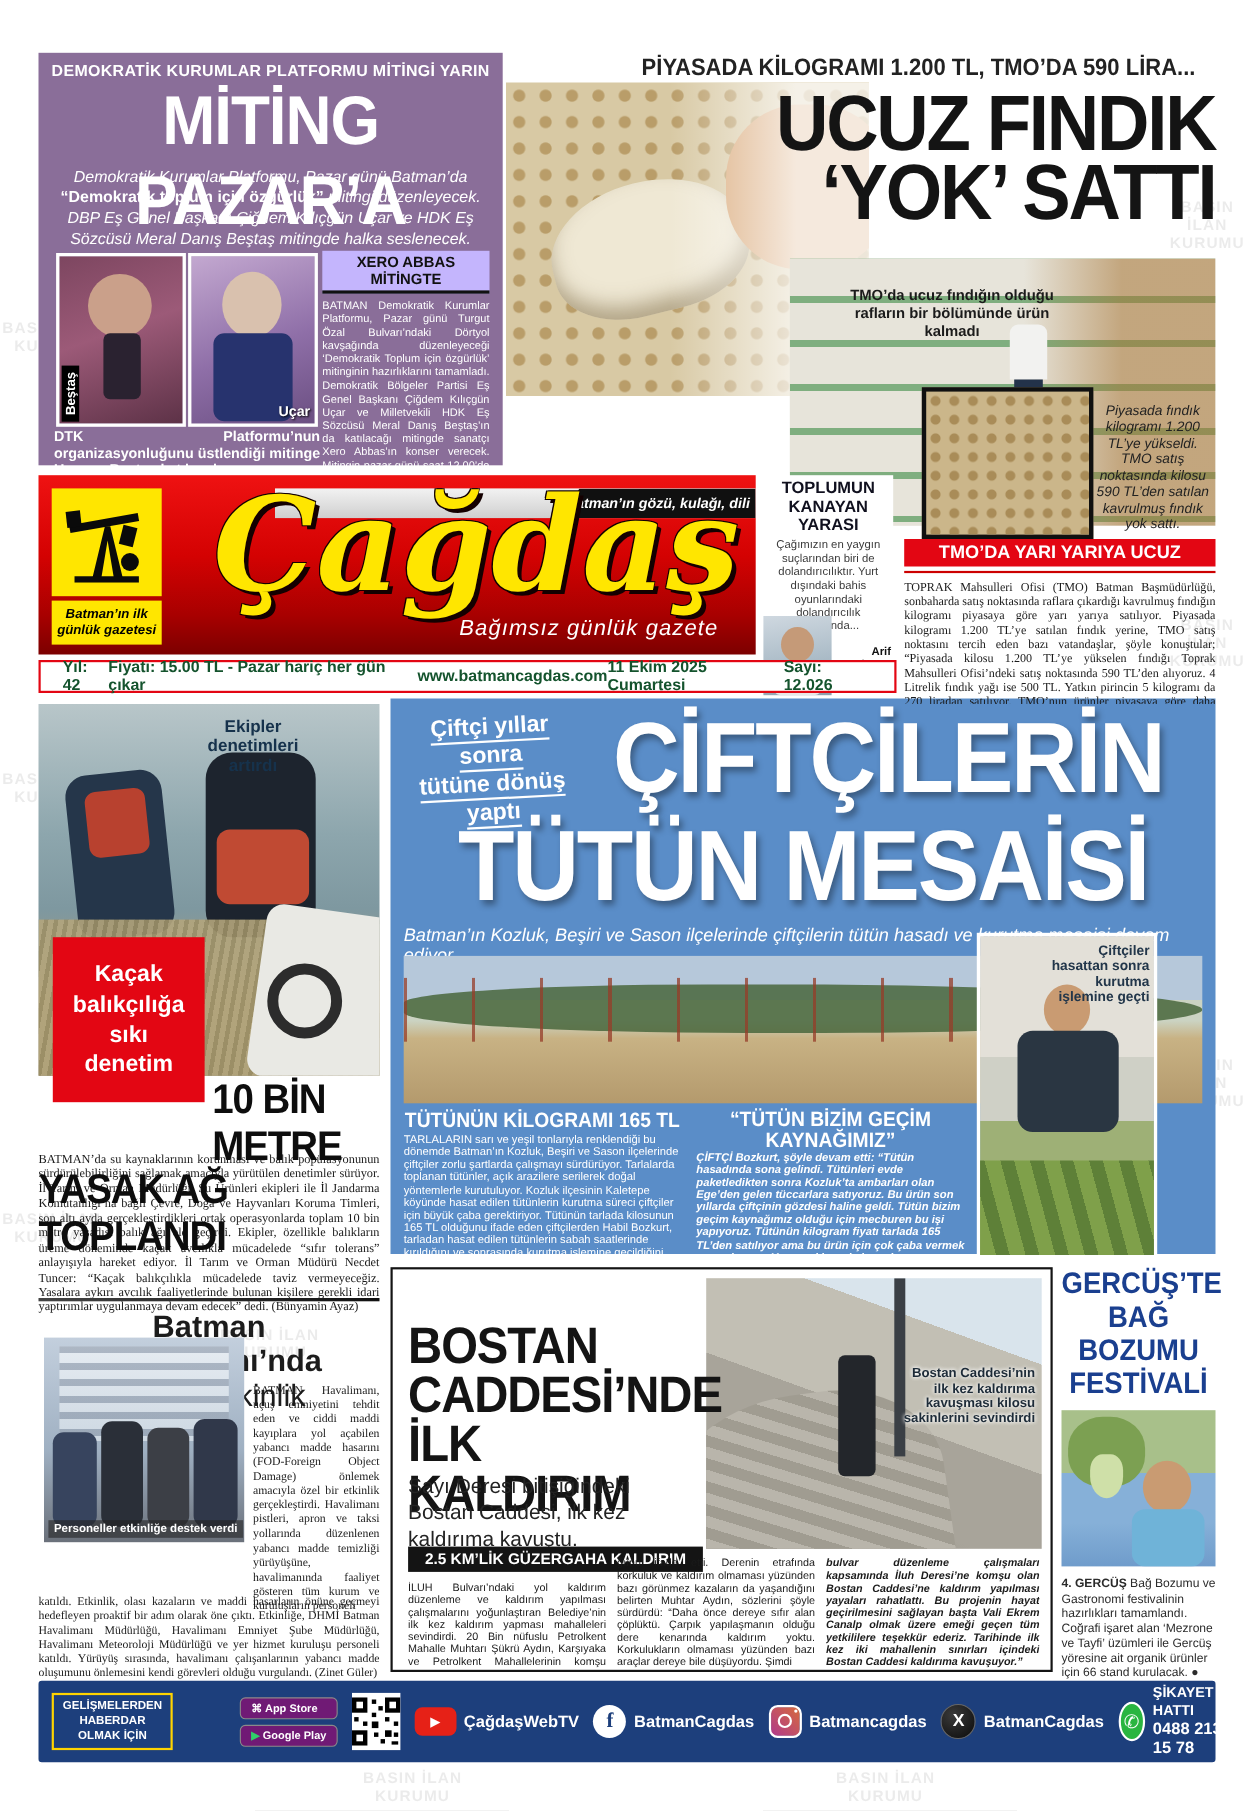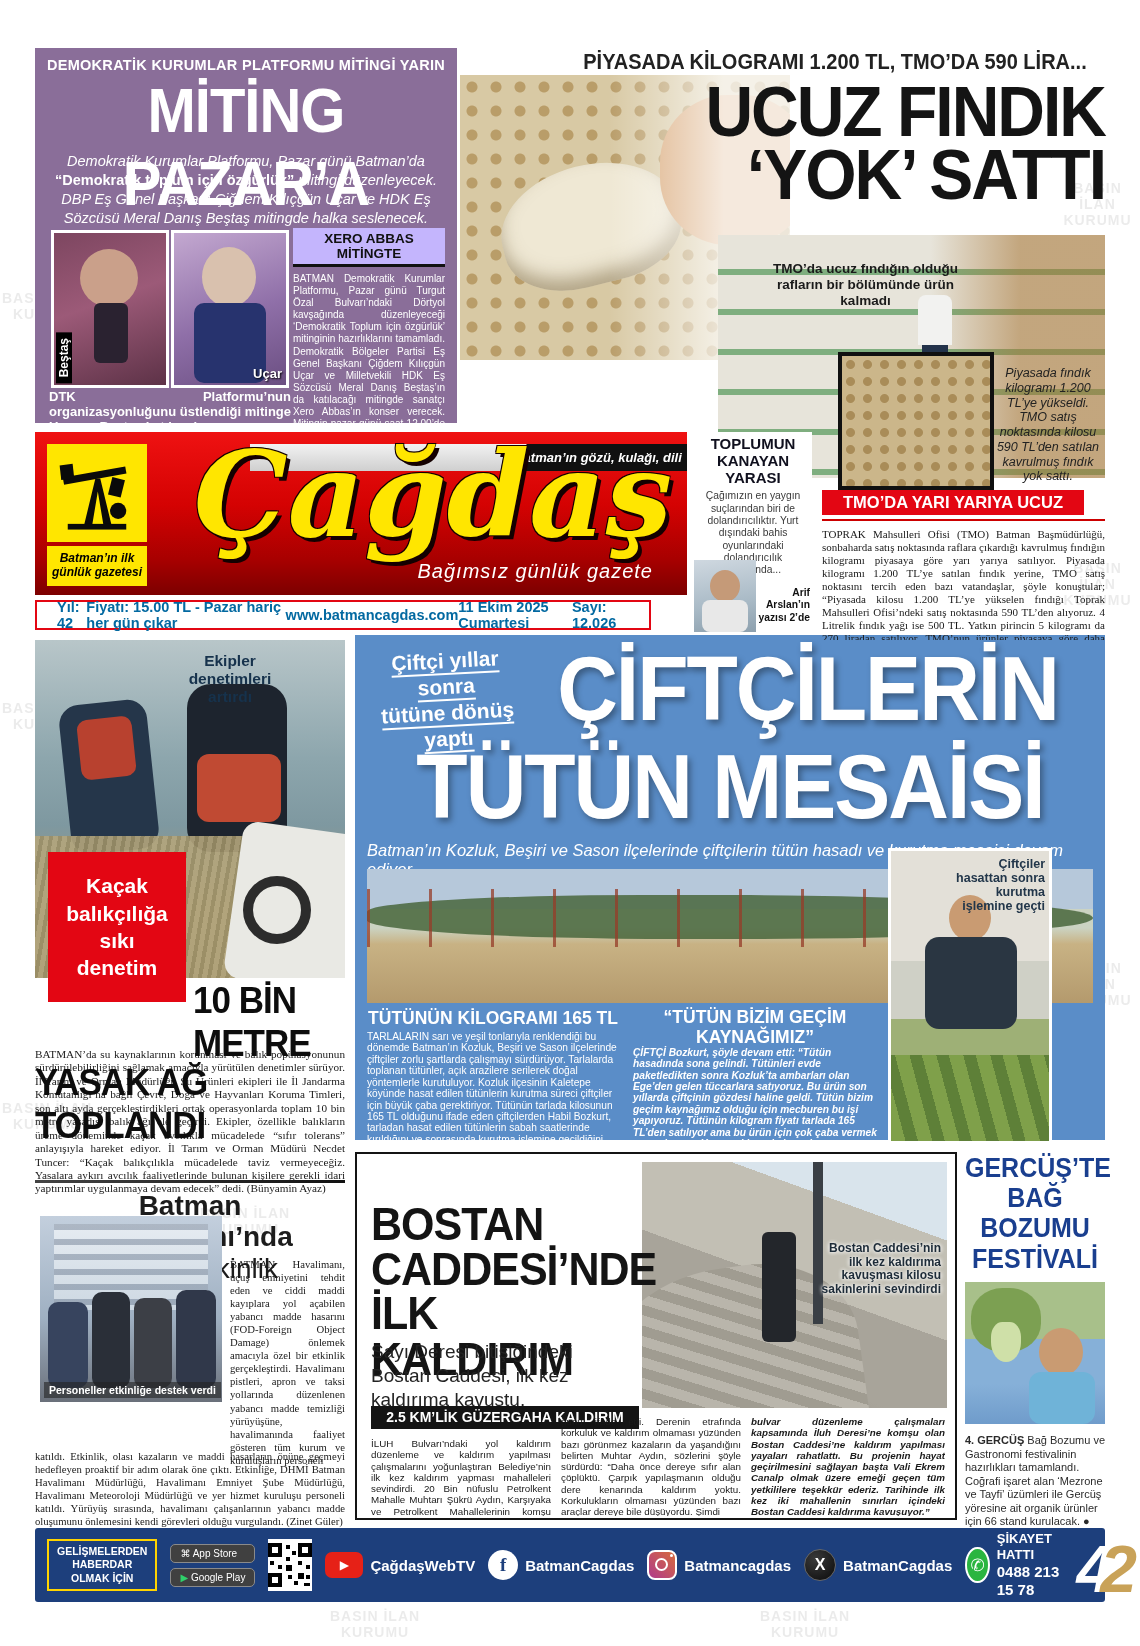--- a/index.html
+++ b/index.html
@@ -12,22 +12,22 @@
   .cond{transform:scaleY(1.08);transform-origin:top center;}
   .wm{position:absolute;z-index:1;color:#6a6a6a;opacity:.13;font-weight:bold;font-size:14px;
       text-align:center;white-space:pre-line;letter-spacing:1px;pointer-events:none;}
   .z2{z-index:2;} .z3{z-index:3;} .z4{z-index:4;} .z5{z-index:5;}
   
   .masthead{background:linear-gradient(180deg,#ef1212 0%,#d40202 45%,#a80000 78%,#7c0000 100%);}
   .cagdas-title{font-family:"DejaVu Serif",serif;font-style:italic;font-weight:bold;color:#ffe600;
       text-shadow:4px 4px 0 #140000,-1px -1px 0 #140000,1px -1px 0 #140000,-1px 1px 0 #140000;}
   
   .footer{background:#1d3f7c;border-radius:3px;display:flex;align-items:center;gap:13px;padding:0 12px;}
-  .badge{background:#404040;border:1px solid #8a8a8a;border-radius:5px;color:#fff;font-size:10px;
-         font-weight:normal;padding:3px 9px;white-space:nowrap;}
+  .badge{background:#701a75;border:1px solid #8a8a8a;border-radius:5px;color:#fff;font-size:10px;
+         font-weight:bold;padding:3px 9px;white-space:nowrap;margin-left:48px;}
   .social{display:flex;align-items:center;gap:7px;}
   .social .lbl{color:#fff;font-weight:800;font-size:15px;}
   .circle{border-radius:50%;display:flex;align-items:center;justify-content:center;}
 </style>
 </head>
 <body>
 
 <div class="page">
 
   <div class="wm pre" style="left:2px;top:290px;">BASIN İLAN
@@ -93,21 +93,21 @@
     <div class="abs" style="inset:0;background:repeating-linear-gradient(180deg,transparent 0 34px,#7fae7f 34px 40px);"></div>
     <div class="abs" style="inset:0;background:linear-gradient(90deg,transparent 55%,rgba(165,115,50,.55) 78%);"></div>
     <div class="abs" style="left:200px;top:60px;width:34px;height:50px;background:#f2f2f0;border-radius:8px 8px 0 0;"></div>
     <div class="abs" style="left:204px;top:110px;width:26px;height:60px;background:#23324a;"></div>
     <div class="abs" style="left:40px;top:26px;width:215px;text-align:center;font-weight:bold;font-size:13.5px;color:#1b1b1b;line-height:1.2;">TMO’da ucuz fındığın olduğu rafların bir bölümünde ürün kalmadı</div>
   </div>
   <div class="ph z4" style="left:838px;top:352px;width:148px;height:130px;border:4px solid #101010;background:#cbb68a;">
     <div class="abs" style="inset:0;background-image:radial-gradient(circle,#a98c58 4px,transparent 5px);background-size:17px 17px;"></div>
   </div>
   <div class="abs z3" style="left:993px;top:366px;width:110px;text-align:center;font-style:italic;font-size:12.5px;color:#222;line-height:1.18;">Piyasada fındık kilogramı 1.200 TL’ye yükseldi. TMO satış noktasında kilosu 590 TL’den satılan kavrulmuş fındık yok sattı.</div>
-  <div class="abs z3" style="left:822px;top:490px;width:262px;height:25px;background:#e30613;color:#fff;font-weight:900;font-size:16.5px;text-align:center;line-height:25px;">TMO’DA YARI YARIYA UCUZ</div>
+  <div class="abs z3" style="left:822px;top:490px;width:283px;height:25px;background:#e30613;color:#fff;font-weight:900;font-size:16.5px;text-align:center;line-height:25px;">TMO’DA YARI YARIYA UCUZ</div>
   <div class="abs z3" style="left:822px;top:519px;width:283px;height:2px;background:#c00;"></div>
   <div class="abs z3 ser" style="left:822px;top:528px;width:283px;height:112px;font-size:11px;line-height:1.18;overflow:hidden;">TOPRAK Mahsulleri Ofisi (TMO) Batman Başmüdürlüğü, sonbaharda satış noktasında raflara çıkardığı kavrulmuş fındığın kilogramı piyasaya göre yarı yarıya satılıyor. Piyasada kilogramı 1.200 TL’ye satılan fındık yerine, TMO satış noktasını tercih eden bazı vatandaşlar, şöyle konuştular; “Piyasada kilosu 1.200 TL’ye yükselen fındığı Toprak Mahsulleri Ofisi’ndeki satış noktasında 590 TL’den alıyoruz. 4 Litrelik fındık yağı ise 500 TL. Yatkın pirincin 5 kilogramı da 270 liradan satılıyor. TMO’nun ürünler piyasaya göre daha uygun. Bu nedenle TMO satış noktalarını tercih ediyoruz.” (Zinet Güler)</div>
 
   <div class="abs z2 masthead" style="left:35px;top:432px;width:652px;height:163px;">
     <div class="abs" style="left:215px;top:12px;width:437px;height:27px;background:linear-gradient(#f2f2f2,#cfcfcf);"></div>
     <div class="abs" style="right:0;top:12px;width:178px;height:27px;background:#101010;clip-path:polygon(10% 0,100% 0,100% 100%,0 100%);color:#fff;font-weight:bold;font-style:italic;font-size:13px;text-align:center;line-height:27px;">Batman’ın gözü, kulağı, dili</div>
     <div class="abs" style="left:12px;top:12px;width:100px;height:98px;background:#ffe600;display:flex;align-items:center;justify-content:center;">
       <svg width="82" height="78" viewBox="0 0 100 96">
         <g fill="#0a0a0a">
           <polygon points="34,88 48,30 54,30 68,88 58,88 51,46 44,88"></polygon>
@@ -131,21 +131,21 @@
 YARASI</div>
     <div style="margin-top:4px;padding:0 2px;text-align:center;font-size:10.3px;color:#3a3a3a;line-height:1.2;">Çağımızın en yaygın suçlarından biri de dolandırıcılıktır. Yurt dışındaki bahis oyunlarındaki dolandırıcılık suçlarında...</div>
     <div class="ph" style="left:0;bottom:0;width:62px;height:72px;background:linear-gradient(170deg,#cfd8e0 0%,#a9bac6 60%,#8da0ae 100%);">
       <div class="abs" style="left:16px;top:10px;width:30px;height:32px;border-radius:50%;background:#c59a78;"></div>
       <div class="abs" style="left:8px;top:40px;width:46px;height:32px;border-radius:8px;background:#e8e8e8;"></div>
     </div>
     <div class="abs pre" style="right:2px;bottom:8px;width:54px;text-align:right;font-weight:bold;font-size:10.3px;color:#111;line-height:1.2;">Arif Arslan’ın
 yazısı 2’de</div>
   </div>
 
-  <div class="abs z2" style="left:35px;top:600px;width:616px;height:30px;border:2px solid #e30613;background:#fff;display:flex;align-items:center;justify-content:space-between;padding:0 20px;box-sizing:border-box;font-weight:bold;font-size:14.5px;color:#0369a1;">
+  <div class="abs z2" style="left:35px;top:600px;width:780px;height:30px;border:2px solid #e30613;background:#fff;display:flex;align-items:center;justify-content:space-between;padding:0 20px;box-sizing:border-box;font-weight:bold;font-size:14.5px;color:#14532d;">
     <span>Yıl: 42</span>
     <span>
       <span>Fiyatı: 15.00 TL</span>
       <span>-</span>
       <span>Pazar hariç her gün çıkar</span>
     </span>
     <span>www.batmancagdas.com</span>
     <span>11 Ekim 2025 Cumartesi</span>
     <span>Sayı: 12.026</span>
   </div>

